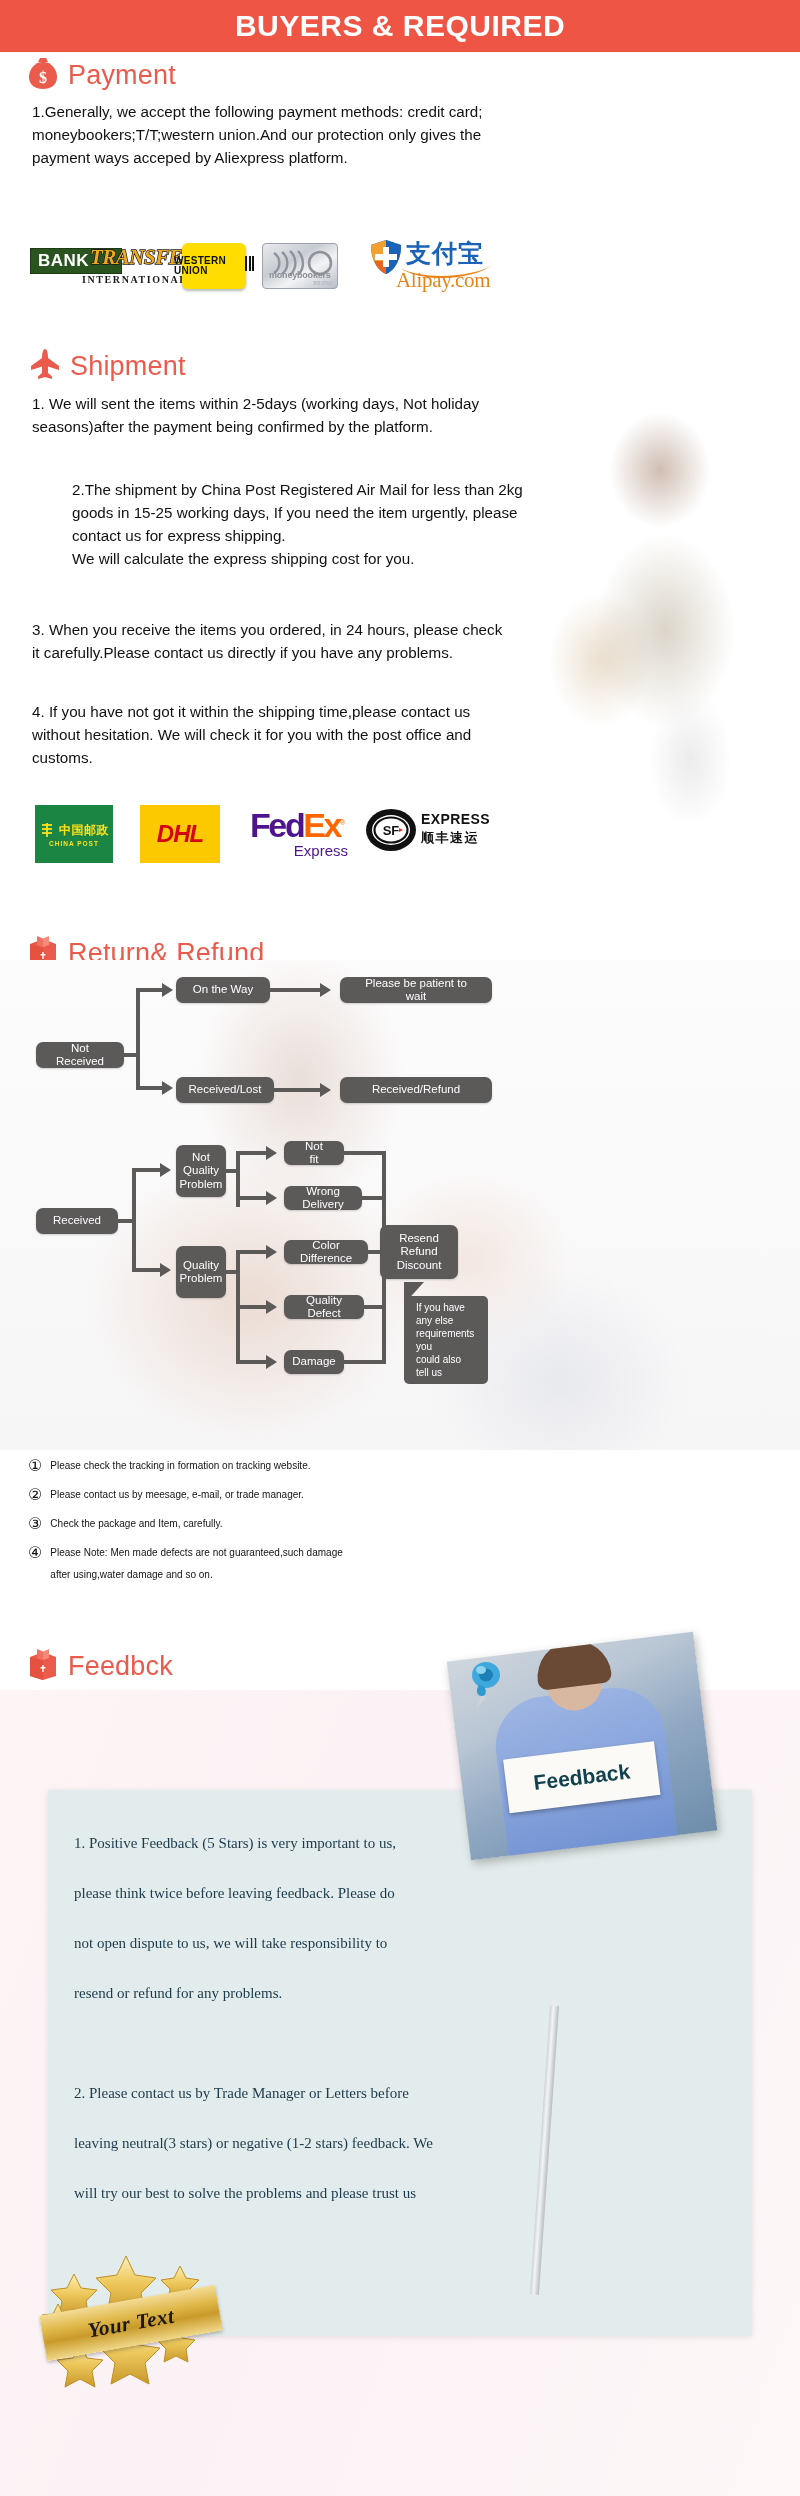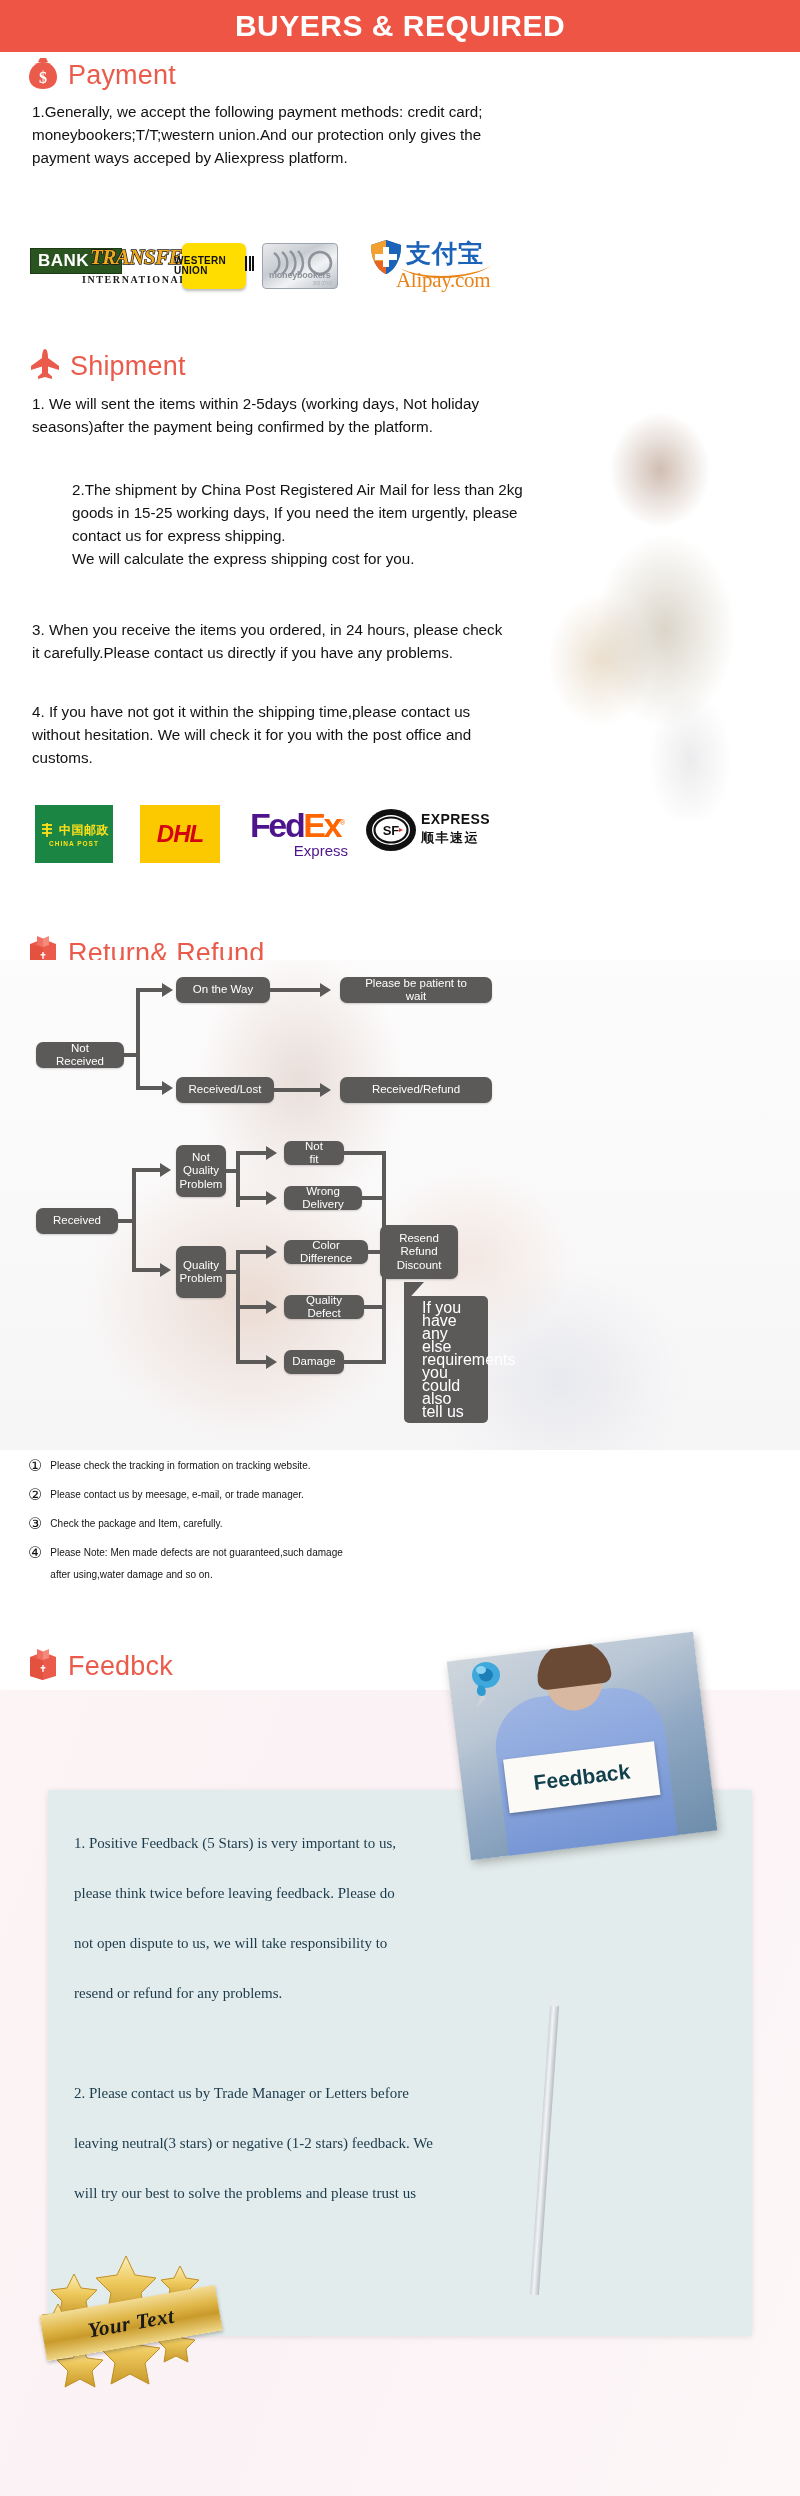--- a/index.html
+++ b/index.html
@@ -109,22 +109,22 @@
     font-family:"Liberation Sans", sans-serif; font-size:11.5px;
     display:flex; align-items:center; justify-content:center; text-align:center;
     padding:3px 16px; line-height:13.5px; white-space:pre-line;
     box-shadow:0 1px 2px rgba(0,0,0,.18);
   }
   .ln { position:absolute; background:#5c5959; }
   .arrow { position:absolute; width:0;height:0; border-style:solid; }
   .arrow-r { border-width:7px 0 7px 11px; border-color:transparent transparent transparent #5c5959; }
   .callout {
     position:absolute; background:#5c5959; color:#fff; border-radius:5px;
-    font-family:"Liberation Sans", sans-serif; font-size:16px; line-height:13px;
-    padding:5px 18px; white-space:pre-line;
+    font-family:"Liberation Sans", sans-serif; font-size:10px; line-height:13px;
+    padding:5px 12px; white-space:pre-line;
   }
   .callout-tail{position:absolute; width:0;height:0;border-style:solid;
     border-width:0 0 22px 20px; border-color:transparent transparent transparent #5c5959;}
 
   
   .numlist { position:absolute; left:28px; top:1455px; width:740px; }
   .numitem { display:flex; gap:8px; margin-bottom:7px; align-items:flex-start; }
   .numitem .cn {
     font-family:"DejaVu Sans", sans-serif; font-size:16px; color:#131313; line-height:22px; flex:none;
   }

